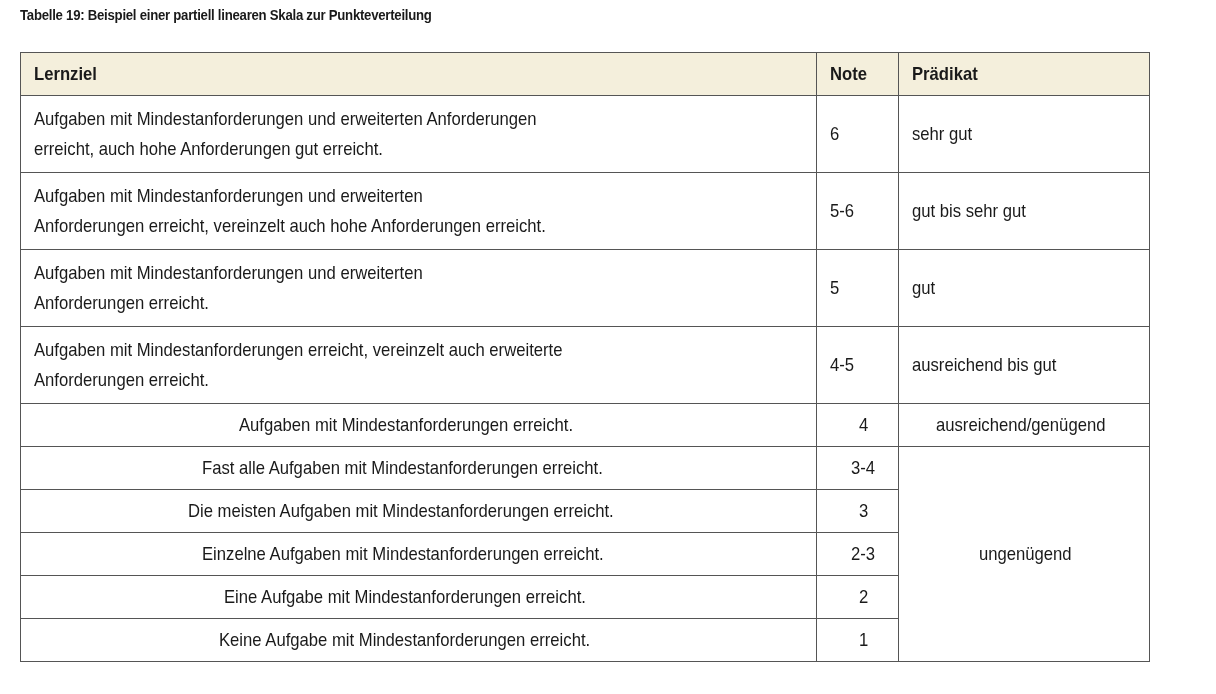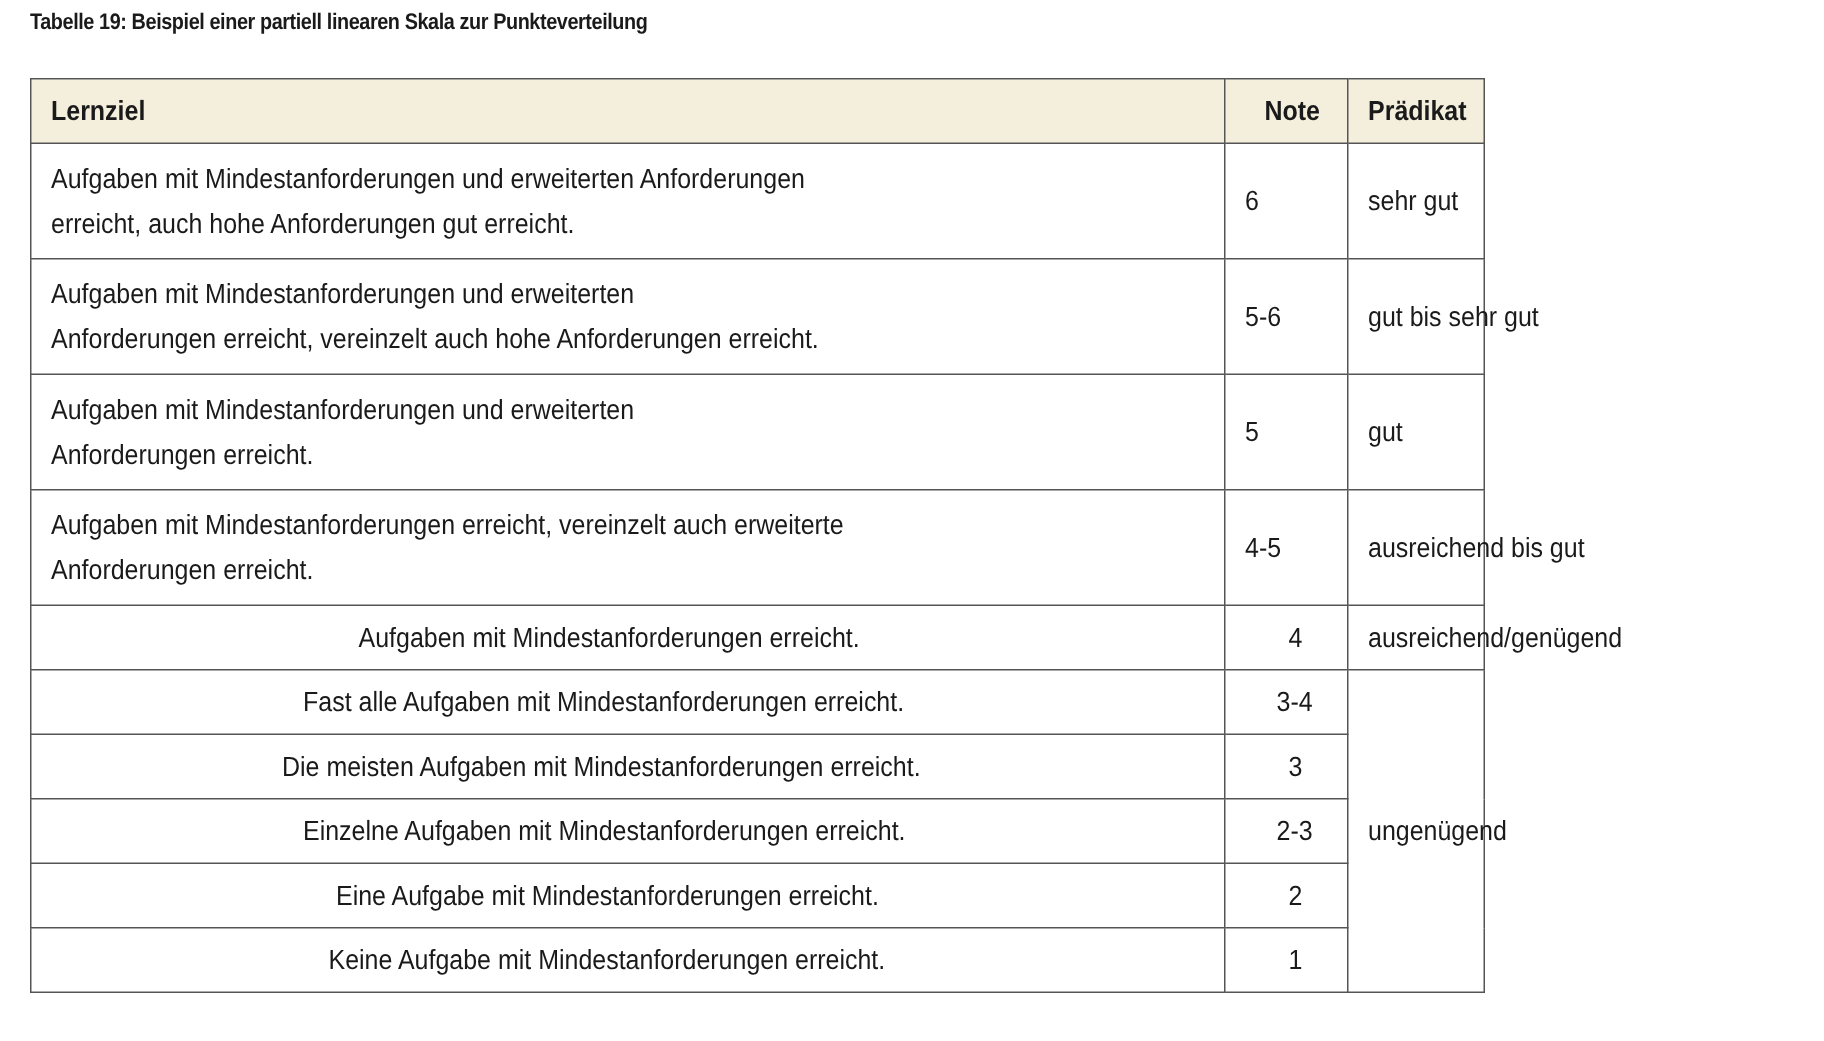--- a/index.html
+++ b/index.html
@@ -1,22 +1,22 @@
 <!DOCTYPE html>
 <html><head>
 <meta charset="utf-8">
 <style>
   html, body { margin:0; padding:0; background:#ffffff; }
   body { width:1216px; height:694px; position:relative; font-family:"Liberation Sans", sans-serif; color:#1a1a1a; overflow:hidden; }
   .caption { position:absolute; left:20px; top:6px; font-size:15px; font-weight:bold; letter-spacing:-0.3px; transform:scaleX(0.88); transform-origin:left top; }
-  table { position:absolute; left:20px; top:52px; width:970px; border-collapse:collapse; table-layout:fixed; }
+  table { position:absolute; left:20px; top:52px; width:1130px; border-collapse:collapse; table-layout:fixed; }
   td, th { border:1.5px solid #555; font-size:18.5px; text-align:left; vertical-align:middle; padding:0 0 0 13px; line-height:30px; font-weight:normal; }
   th { background:#f4efdc; font-weight:bold; height:42px; }
   .c1 { width:782px; }
-  .c2 { width:68px;text-align:center; }
+  .c2 { width:68px; }
   .txt { display:inline-block; transform:scaleX(0.9); transform-origin:left center; white-space:nowrap; }
   tr.tall td { height:76px; }
   tr.short td { height:42px;text-align:center; }
 </style>
 </head>
 <body>
 
 <div class="caption">Tabelle 19: Beispiel einer partiell linearen Skala zur Punkteverteilung</div>
 
 <table>

